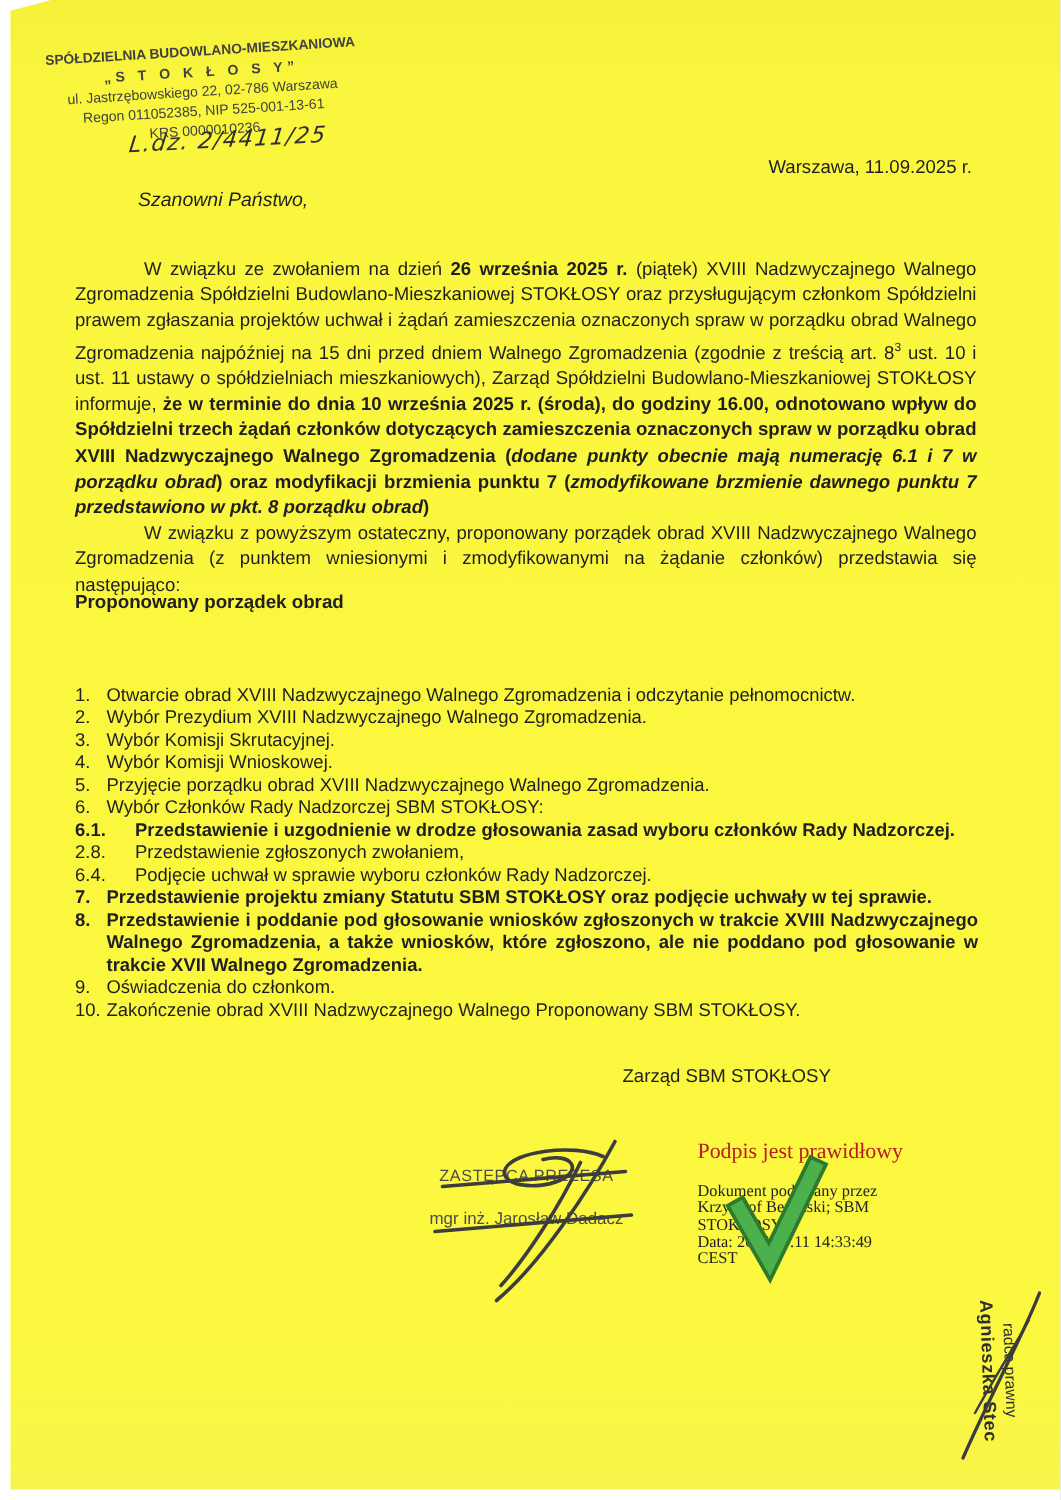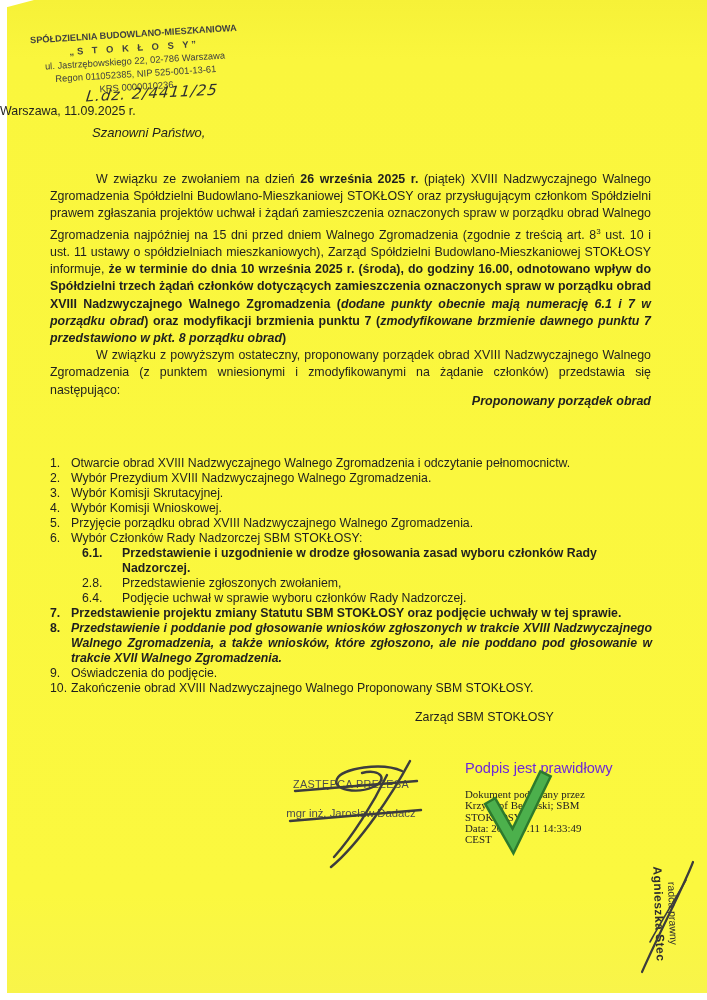--- a/index.html
+++ b/index.html
@@ -21,57 +21,57 @@
     transform:rotate(-3.5deg); color:#414141; line-height:13px; font-size:9.4px;
   }
   .letterhead .lh1 { font-weight:bold; font-size:9.2px; }
   .letterhead .lh2 { font-weight:bold; letter-spacing:3px; }
   .hand-ref {
     position:absolute; left:86px; top:84px; font-size:15px; color:#303030;
     font-style:italic; font-family:"DejaVu Sans", sans-serif;
     transform:rotate(-3deg) skewX(-10deg); letter-spacing:1px;
   }
   .date-line {
-    position:absolute; left:0; top:104px; width:648px; text-align:left; font-size:12.4px;
+    position:absolute; left:0; top:104px; width:648px; text-align:right; font-size:12.4px;
   }
   .greeting { position:absolute; left:92px; top:125px; font-style:italic; font-size:13px; }
 
   .bodytext {
     position:absolute; left:50px; top:171px; width:601px;
     font-size:12.4px; line-height:17.2px; text-align:justify;
   }
   .bodytext p { margin:0; text-indent:46px; }
   .b { font-weight:bold; }
   .bi { font-weight:bold; font-style:italic; }
   sup { font-size:8px; }
 
   .order-heading {
-    position:absolute; left:50px; top:394px; width:601px; text-align:right;
-    font-weight:bold; font-size:12.5px; line-height:15.5px;font-style:italic;
+    position:absolute; left:50px; top:394px; width:601px; text-align:left;
+    font-weight:bold; font-size:12.5px; line-height:15.5px;
   }
 
   .agenda { position:absolute; left:50px; top:456px; width:602px; font-size:12.3px; }
   .agenda .row { display:flex; line-height:15px; }
   .agenda .num { flex:0 0 21px; }
-  .agenda .row.sub .num { flex:0 0 40px;margin-left:32px; }
+  .agenda .row.sub .num { flex:0 0 40px; }
   .agenda .txt { flex:1; }
-  .agenda .row.just .txt { text-align:justify;font-style:italic; }
+  .agenda .row.just .txt { text-align:justify; }
 
   .closing { position:absolute; left:415px; top:710px; font-size:12.4px; }
 
   .stamp-title {
     position:absolute; left:287px; top:778px; width:128px; text-align:center;
     font-size:10.8px; color:#4c4c4c; letter-spacing:0.4px;
   }
   .stamp-name {
     position:absolute; left:280px; top:807px; width:142px; text-align:center;
     font-size:11.3px; color:#4c4c4c;
   }
 
-  .dsig-status { position:absolute; left:465px; top:760px; font-size:14.6px; color:#6d28d9; }
+  .dsig-status { position:absolute; left:465px; top:760px; font-size:14.6px; color:#b91c1c;font-family:Liberation Serif, serif; }
   .dsig-details {
     position:absolute; left:465px; top:789px; width:160px;
     font-family:"Liberation Serif", serif; font-size:10.9px; line-height:11.3px; color:#222222;
   }
   .dsig-details span { display:block; }
 
   .legal-stamp {
     position:absolute; left:596px; top:893px; width:124px; height:42px;
     transform:rotate(88deg); text-align:center; color:#2f2f2f;
   }
@@ -148,21 +148,21 @@
     <div class="row b">
         <span class="num">7.</span>
         <span class="txt">Przedstawienie projektu zmiany Statutu SBM STOKŁOSY oraz podjęcie uchwały w tej sprawie.</span>
       </div>
     <div class="row b just">
         <span class="num">8.</span>
         <span class="txt">Przedstawienie i poddanie pod głosowanie wniosków zgłoszonych w trakcie XVIII Nadzwyczajnego Walnego Zgromadzenia, a także wniosków, które zgłoszono, ale nie poddano pod głosowanie w trakcie XVII Walnego Zgromadzenia.</span>
       </div>
     <div class="row">
         <span class="num">9.</span>
-        <span class="txt">Oświadczenia do podjęcie.</span>
+        <span class="txt">Oświadczenia do członkom.</span>
       </div>
     <div class="row">
         <span class="num">10.</span>
         <span class="txt">Zakończenie obrad XVIII Nadzwyczajnego Walnego Proponowany SBM STOKŁOSY.</span>
       </div>
   </div>
 
   <div class="closing">Zarząd SBM STOKŁOSY</div>
 
   <div class="stamp-title">ZASTĘPCA PREZESA</div>

